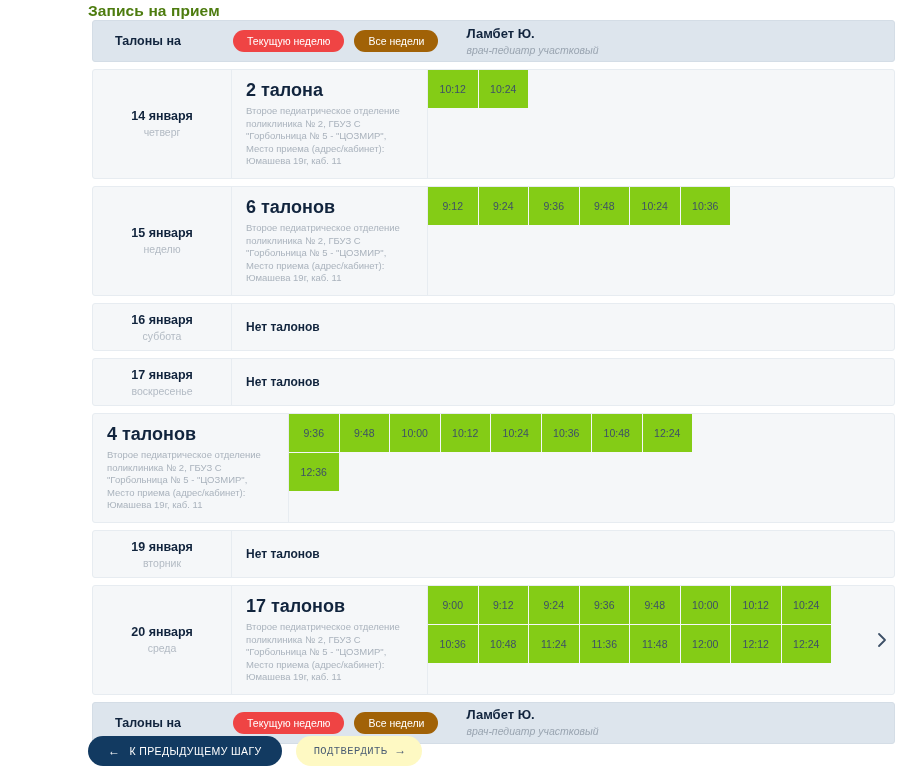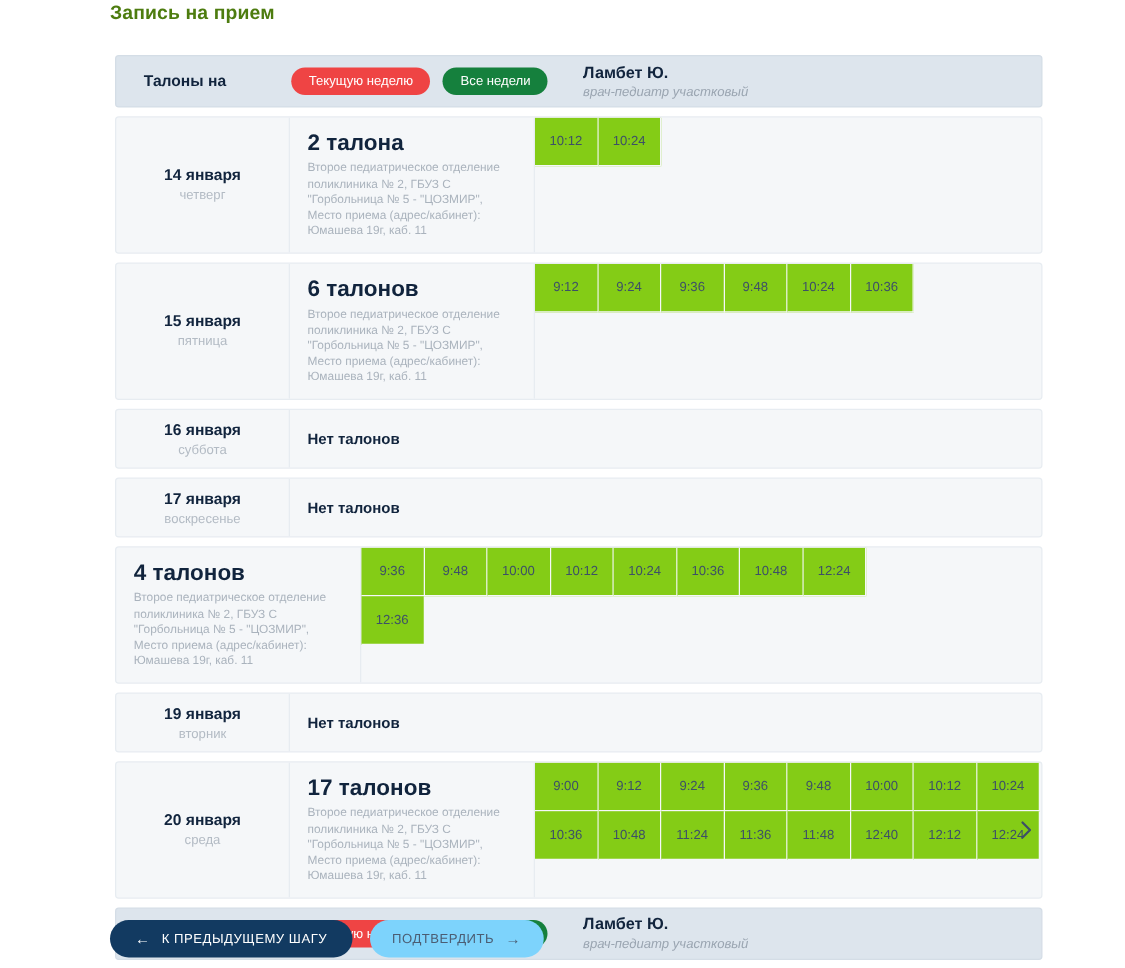--- a/index.html
+++ b/index.html
@@ -25,22 +25,22 @@
     top: 2px;
     font-size: 15.5px;
     font-weight: bold;
     color: #4d7c0f;
     letter-spacing: 0.1px;
   }
 
   .cards {
     position: absolute;
     left: 92px;
-    top: 44px;
-    width: 742px;
+    top: 20px;
+    width: 803px;
   }
 
   
   .card {
     background: #f5f7f9;
     border: 1px solid #e7ecf1;
     border-radius: 3px;
     margin-bottom: 7px;
     display: flex;
     align-items: stretch;
@@ -71,21 +71,21 @@
     height: 22px;
     padding: 0 14px;
     font-family: "Liberation Sans", sans-serif;
     font-size: 10.5px;
     color: #ffffff;
     cursor: pointer;
     white-space: nowrap;
     line-height: 22px;
   }
   .pill-current { background: #ef4444; margin-right: 10px; }
-  .pill-all { background: #15803d; }
+  .pill-all { background: #a16207; }
 
   .bar-doctor {
     margin-left: 28px;
     display: flex;
     flex-direction: column;
     justify-content: space-between;
   }
   .doc-name {
     font-size: 13px;
     font-weight: bold;
@@ -218,23 +218,24 @@
     white-space: nowrap;
   }
   .btn-back {
     background: #123a61;
     color: #ffffff;
     padding: 0 20px;
     margin-right: 14px;
   }
   .btn-back .ar { margin-right: 9px; font-size: 12px; }
   .btn-confirm {
-    background: #7dd3fc;
+    background: #fef9c3;
     color: #4b5d73;
     padding: 0 18px;
+    font-family: Liberation Mono, monospace;
   }
   .btn-confirm .ar { margin-left: 9px; font-size: 12px; }
 </style>
 </head>
 <body>
 
 <div class="page">
 
   <div class="page-title">Запись на прием</div>
 
@@ -265,21 +266,21 @@
           <div class="slots-wrap">
             <div class="slots">
               <div class="slot">10:12</div>
               <div class="slot">10:24</div>
             </div>
           </div>
         </div>
         <div class="card">
           <div class="day-col">
             <div class="day-date">15 января</div>
-            <div class="day-weekday">пятница</div>
+            <div class="day-weekday">неделю</div>
           </div>
           <div class="info-col">
             <div class="info-count">6 талонов</div>
             <div class="info-addr">Второе педиатрическое отделение поликлиника № 2, ГБУЗ С "Горбольница № 5 - "ЦОЗМИР",
 Место приема (адрес/кабинет):
 Юмашева 19г, каб. 11</div>
           </div>
           <div class="slots-wrap">
             <div class="slots">
               <div class="slot">9:12</div>
@@ -352,21 +353,21 @@
               <div class="slot">9:36</div>
               <div class="slot">9:48</div>
               <div class="slot">10:00</div>
               <div class="slot">10:12</div>
               <div class="slot">10:24</div>
               <div class="slot">10:36</div>
               <div class="slot">10:48</div>
               <div class="slot">11:24</div>
               <div class="slot">11:36</div>
               <div class="slot">11:48</div>
-              <div class="slot">12:40</div>
+              <div class="slot">12:00</div>
               <div class="slot">12:12</div>
               <div class="slot">12:24</div>
             </div>
             <div class="scroll-arrow">
               <svg width="11" height="16" viewBox="0 0 11 16" fill="none" xmlns="http://www.w3.org/2000/svg">
                 <path d="M2 2 L8 8 L2 14" stroke="#3d5067" stroke-width="1.8" stroke-linecap="round" stroke-linejoin="round"></path>
               </svg>
             </div>
           </div>
         </div>

